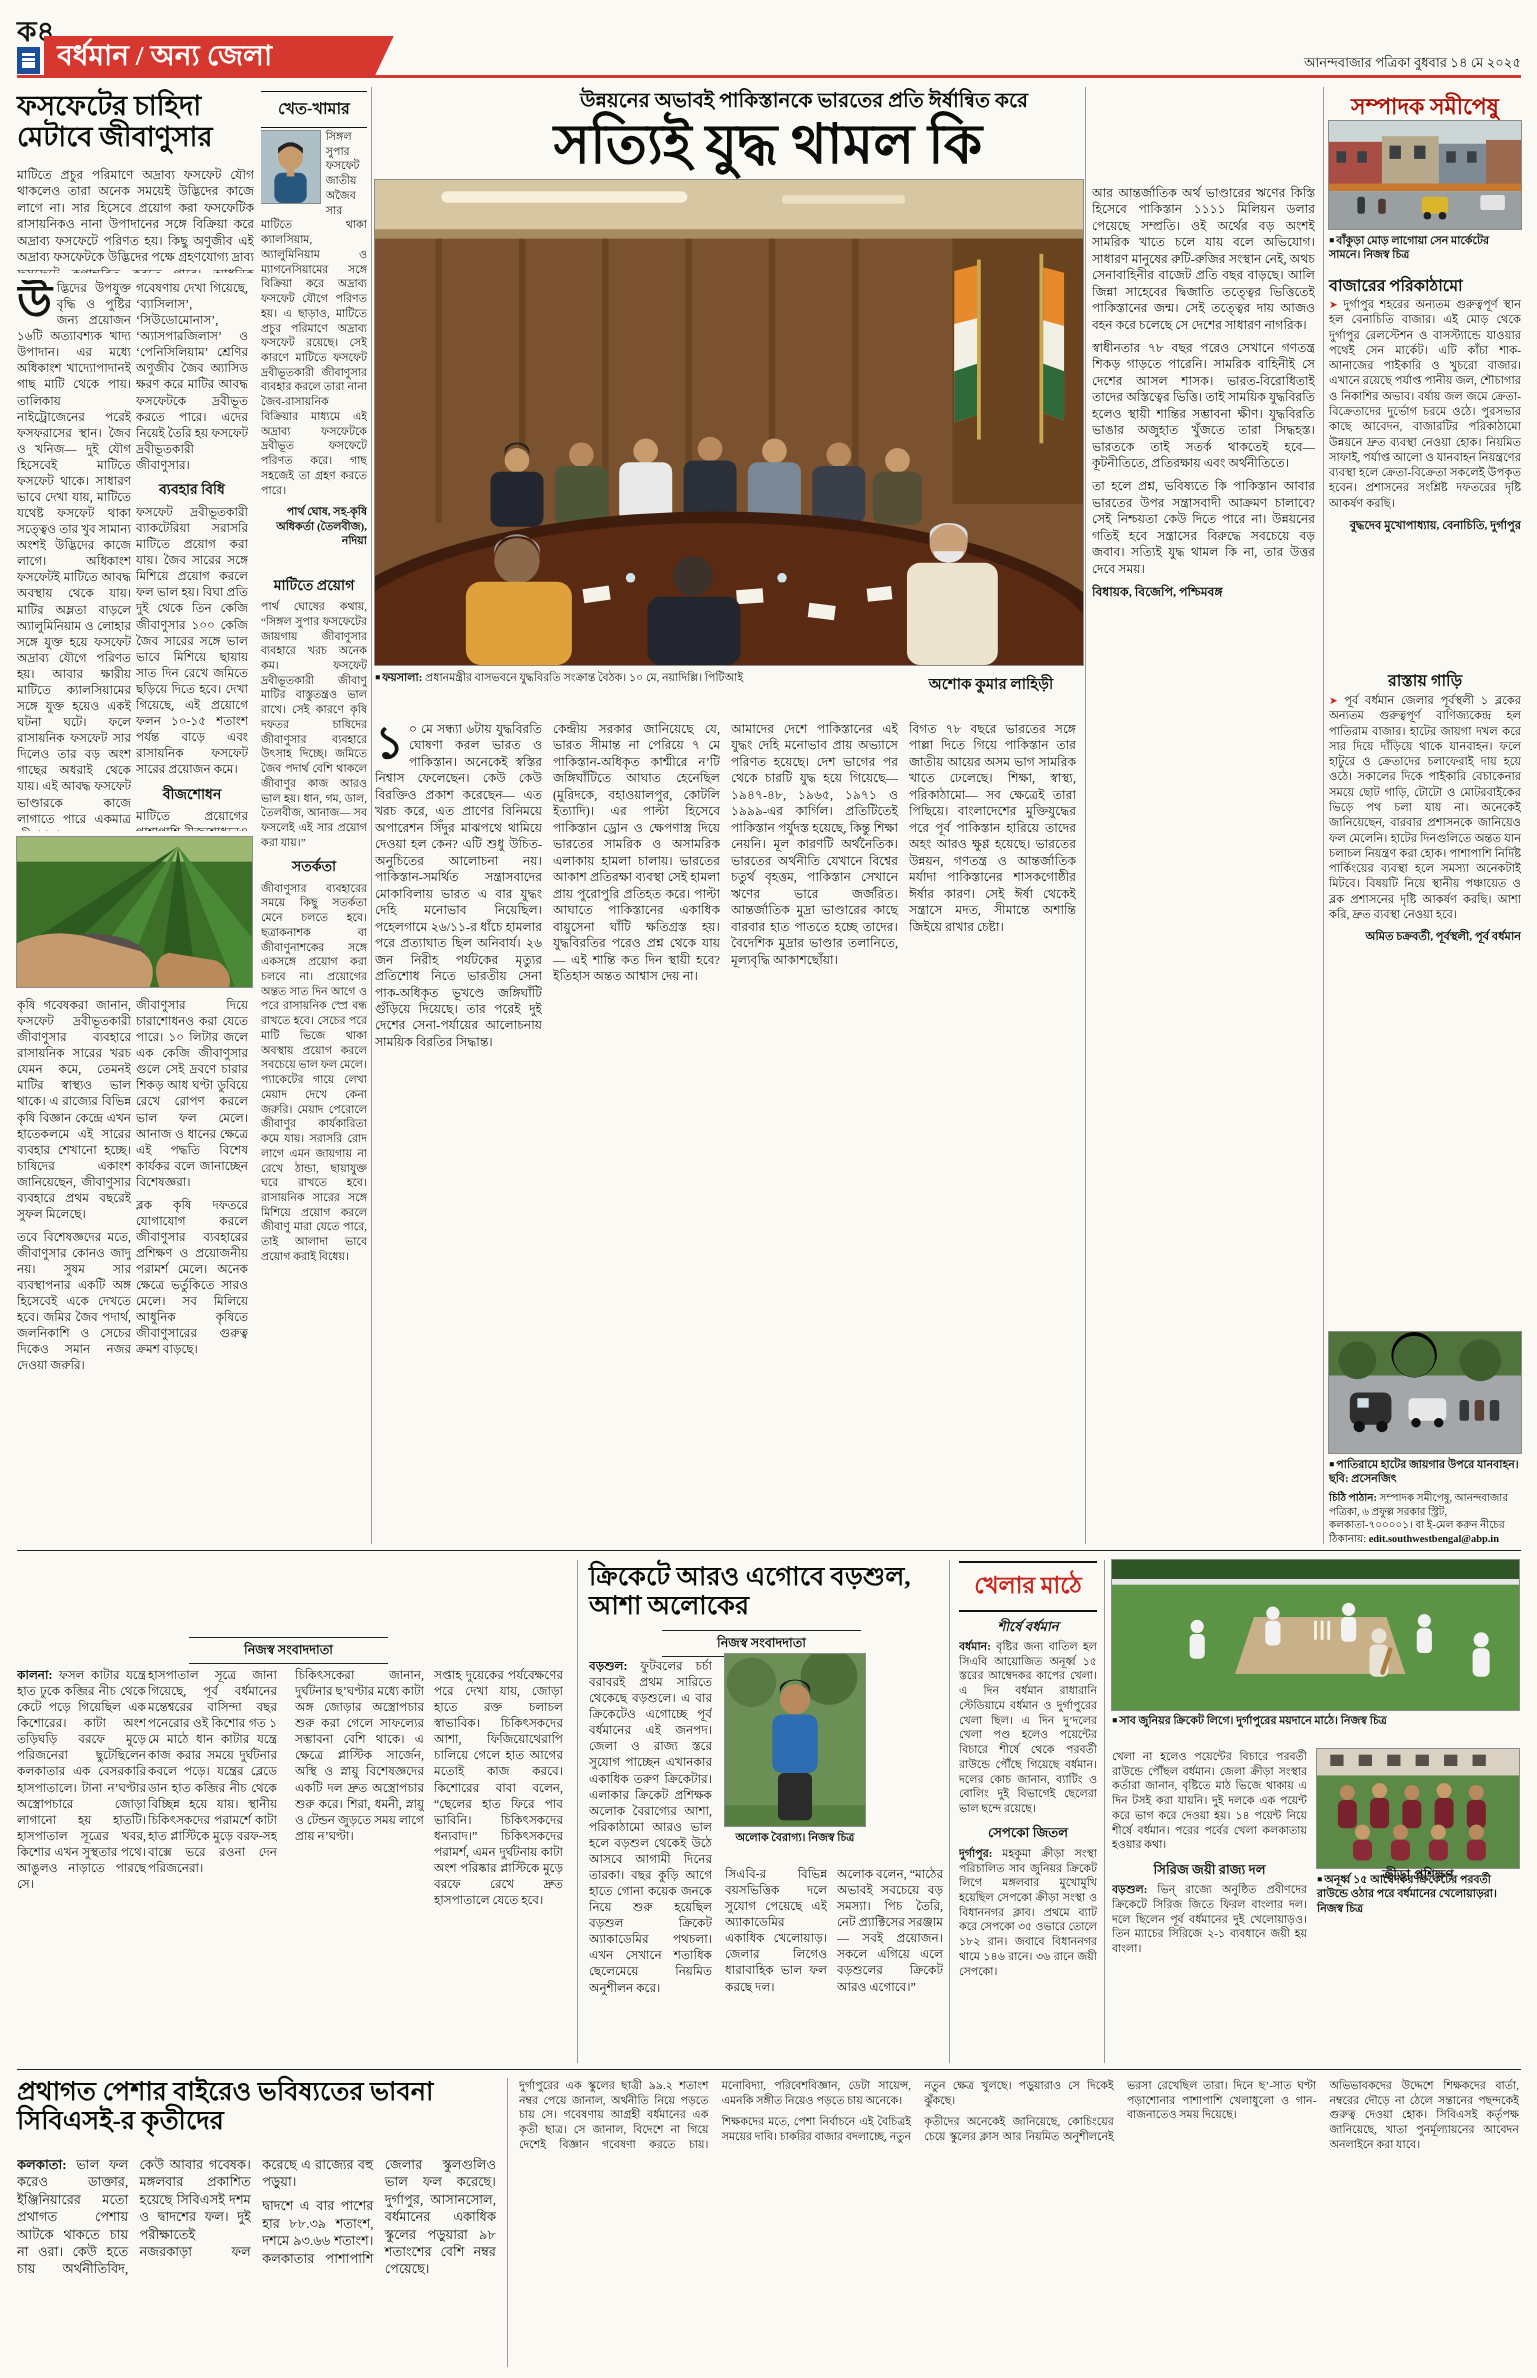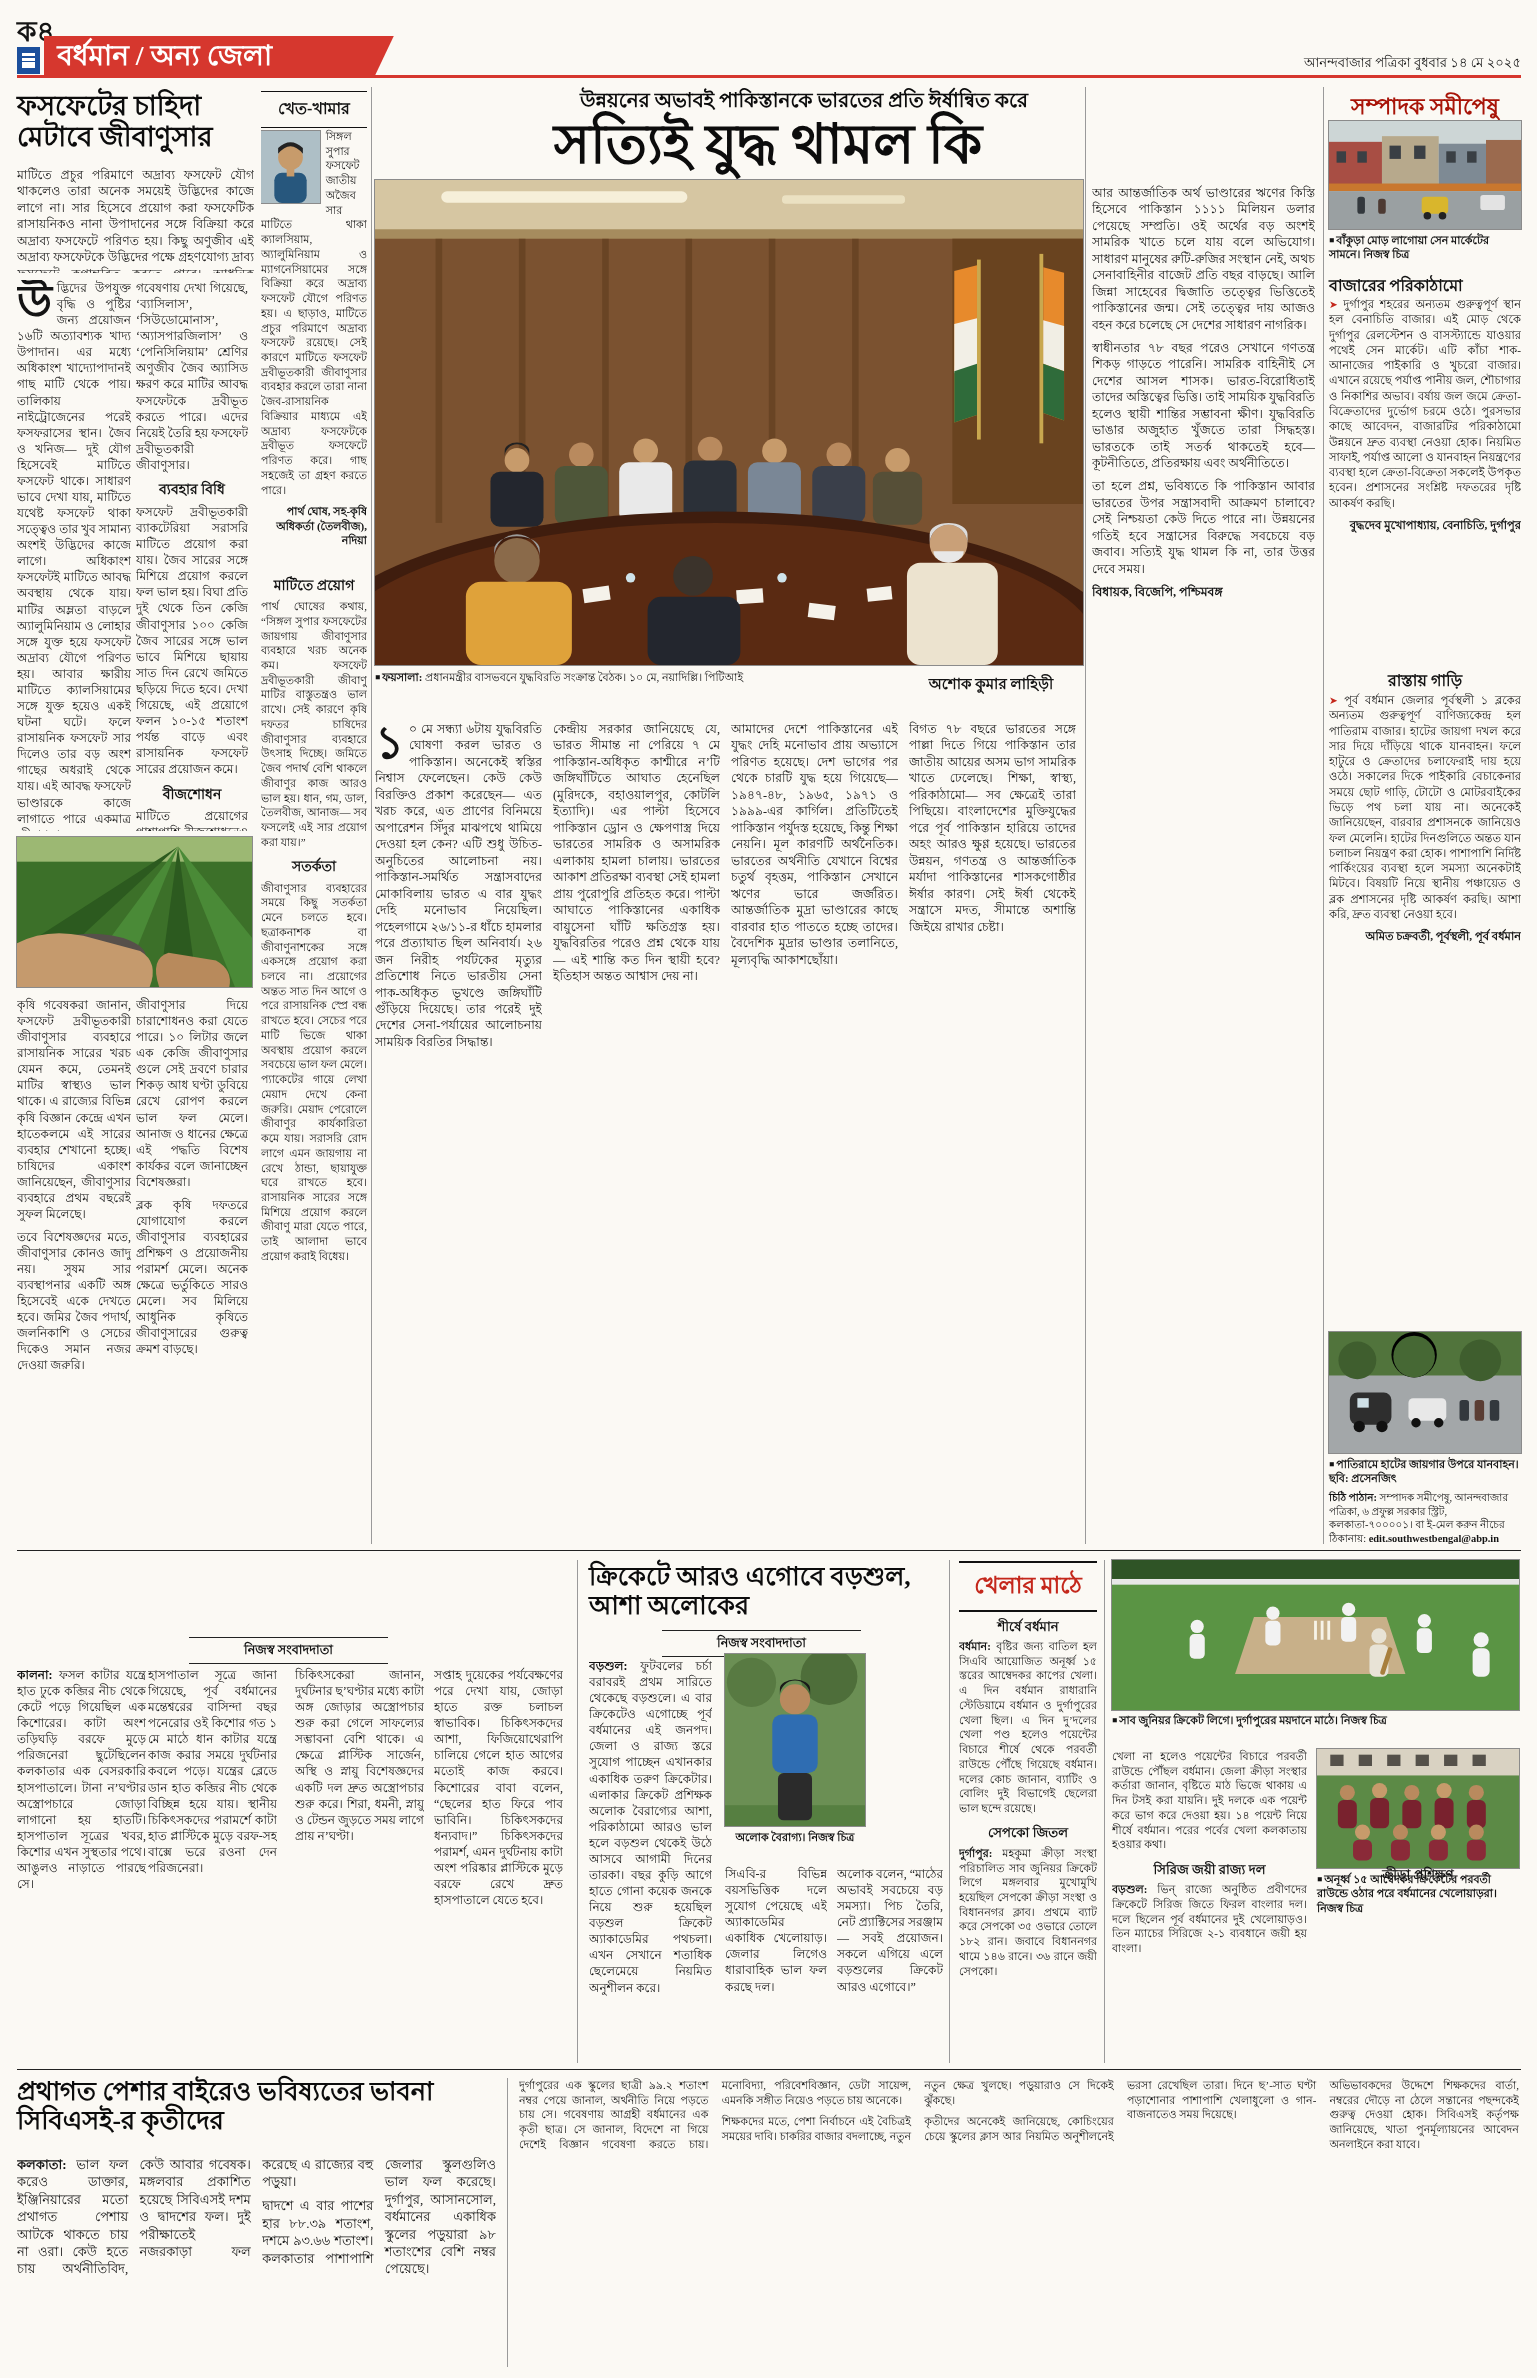--- a/index.html
+++ b/index.html
@@ -332,21 +332,21 @@
 
   <div class="abs bcol" style="left:725px;top:1866px;width:102px;height:197px;">
     <p>সিএবি-র বিভিন্ন বয়সভিত্তিক দলে সুযোগ পেয়েছে এই অ্যাকাডেমির একাধিক খেলোয়াড়। জেলার লিগেও ধারাবাহিক ভাল ফল করছে দল।</p>
   </div>
   <div class="abs bcol" style="left:837px;top:1866px;width:106px;height:197px;">
     <p>অলোক বলেন, “মাঠের অভাবই সবচেয়ে বড় সমস্যা। পিচ তৈরি, নেট প্র্যাক্টিসের সরঞ্জাম— সবই প্রয়োজন। সকলে এগিয়ে এলে বড়শুলের ক্রিকেট আরও এগোবে।”</p>
   </div>
 
   <div class="abs sports-hd" style="left:959px;top:1561px;width:138px;">খেলার মাঠে</div>
   <div class="abs bcol" style="left:959px;top:1609px;width:138px;height:454px;font-size:11px;">
-    <div class="sub" style="font-size:13.2px;">শীর্ষে বর্ধমান</div>
+    <div class="sub" style="font-size:13.2px;font-style:italic;">শীর্ষে বর্ধমান</div>
     <p><b>বর্ধমান:</b> <span>বৃষ্টির জন্য বাতিল হল সিএবি আয়োজিত অনূর্ধ্ব ১৫ স্তরের আম্বেদকর কাপের খেলা। এ দিন বর্ধমান রাধারানি স্টেডিয়ামে বর্ধমান ও দুর্গাপুরের খেলা ছিল। এ দিন দু’দলের খেলা পণ্ড হলেও পয়েন্টের বিচারে শীর্ষে থেকে পরবর্তী রাউন্ডে পৌঁছে গিয়েছে বর্ধমান। দলের কোচ জানান, ব্যাটিং ও বোলিং দুই বিভাগেই ছেলেরা ভাল ছন্দে রয়েছে।</span></p>
     <div class="sub" style="font-size:13.2px;">সেপকো জিতল</div>
     <p><b>দুর্গাপুর:</b> <span>মহকুমা ক্রীড়া সংস্থা পরিচালিত সাব জুনিয়র ক্রিকেট লিগে মঙ্গলবার মুখোমুখি হয়েছিল সেপকো ক্রীড়া সংস্থা ও বিধাননগর ক্লাব। প্রথমে ব্যাট করে সেপকো ৩৫ ওভারে তোলে ১৮২ রান। জবাবে বিধাননগর থামে ১৪৬ রানে। ৩৬ রানে জয়ী সেপকো।</span></p>
   </div>
 
   <div class="abs ph" style="left:1112px;top:1560px;width:407px;height:150px;">
     <svg viewBox="0 0 430 158" preserveAspectRatio="none">
       <rect width="430" height="158" fill="#5a9444"></rect>
       <rect width="430" height="20" fill="#2f5426"></rect>
       <rect y="20" width="430" height="6" fill="#e7e7e7"></rect>

